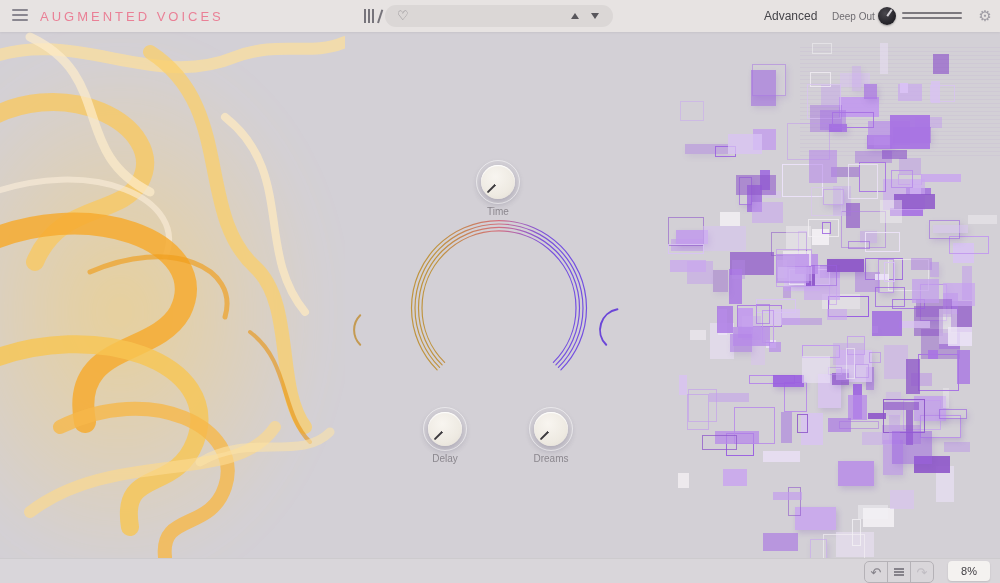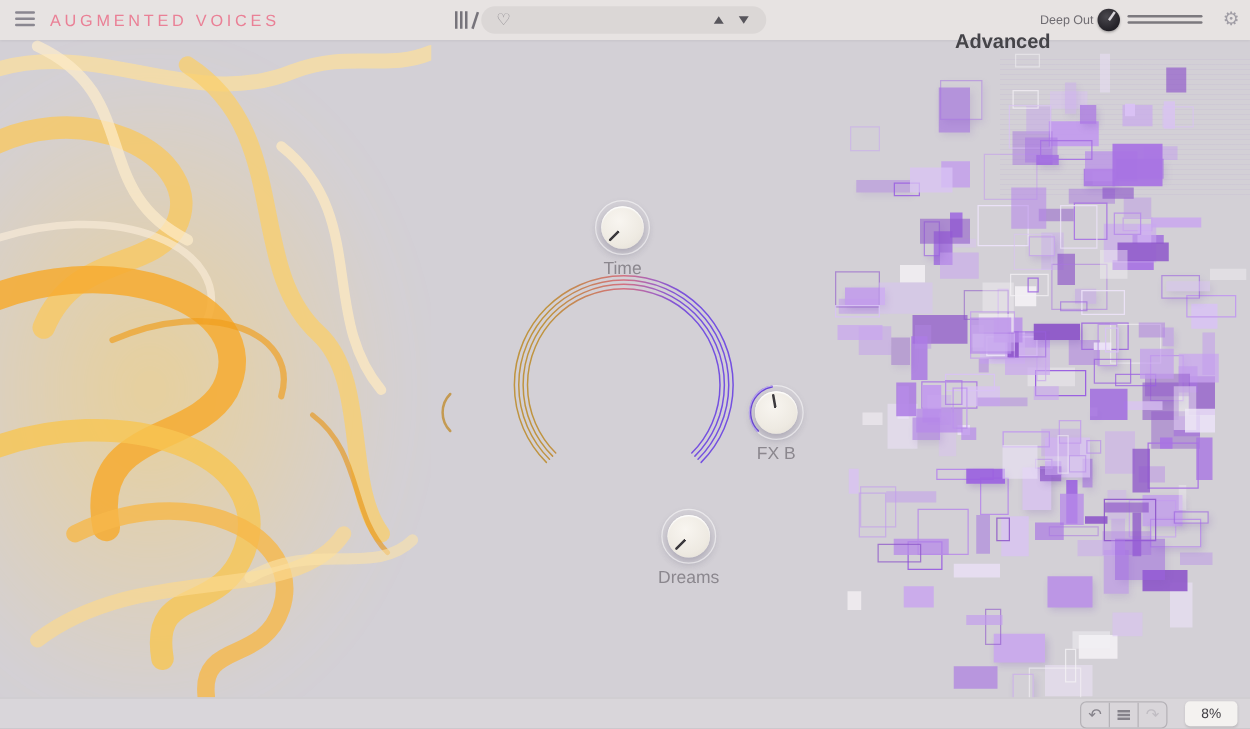--- a/index.html
+++ b/index.html
@@ -18,21 +18,21 @@
   .libicon i:nth-child(1){left:0}.libicon i:nth-child(2){left:4px}.libicon i:nth-child(3){left:8px}
   .libicon i:nth-child(4){left:13px;transform:rotate(18deg);transform-origin:bottom;}
   .presetpill{position:absolute;left:385px;top:5px;width:228px;height:22px;border-radius:11px;
               background:#dbd7d6;display:flex;align-items:center;cursor:pointer;}
   .hearticon{position:absolute;left:12px;top:3px;width:16px;height:16px;color:#8f8c90;font-size:13px;line-height:16px;}
   .hearticon::before{content:"\2661";}
   .presetname{flex:1;text-align:center;font-size:11.5px;color:#787576;}
   .tri{position:absolute;top:8px;width:0;height:0;cursor:pointer;}
   .tri.up{right:34px;border-left:4px solid transparent;border-right:4px solid transparent;border-bottom:6px solid #58565c;}
   .tri.down{right:14px;border-left:4px solid transparent;border-right:4px solid transparent;border-top:6px solid #58565c;}
-  .advanced{position:absolute;left:764px;top:25px;font-size:16px;color:#454449;cursor:pointer;font-weight:bold;}
+  .advanced{position:absolute;left:764px;top:9px;font-size:12px;color:#454449;cursor:pointer;}
   .mainoutlbl{position:absolute;left:832px;top:11px;font-size:10px;color:#6f6c71;}
   .outknob{position:absolute;left:878px;top:7px;width:18px;height:18px;border-radius:50%;cursor:pointer;
            background:radial-gradient(circle at 40% 35%,#4a484e,#232127 70%);box-shadow:0 1px 2px rgba(0,0,0,.3);}
   .outknob i{position:absolute;left:50%;bottom:50%;width:1.5px;height:8px;background:#d8d5da;
              transform-origin:50% 100%;transform:translateX(-50%) rotate(35deg);}
   .volmeter{position:absolute;left:902px;top:12px;width:60px;height:9px;cursor:pointer;}
   .volmeter i{display:block;height:2px;background:#7c797e;border-radius:1px;margin-bottom:3px;}
   .gearicon{position:absolute;left:976px;top:7px;width:18px;height:18px;color:#a09da5;
             font-size:15px;line-height:18px;text-align:center;cursor:pointer;}
   .gearicon::before{content:"\2699\FE0E";}
@@ -54,21 +54,21 @@
        border:1px solid rgba(255,255,255,.5);box-shadow:0 2px 5px rgba(100,95,120,.10);}
   .knob.small .cap{width:34px;height:34px;}
   .knob.big .cap{width:120px;height:120px;
        background:radial-gradient(circle at 44% 33%,#f9f6f1,#efebe3 60%,#e2ddd3);
        box-shadow:0 8px 16px rgba(90,85,110,.38), inset 0 2px 2px #fff;}
   .pointer{position:absolute;left:50%;bottom:50%;width:2px;height:15px;border-radius:2px;
        transform-origin:50% 100%;transform:translateX(-50%);
        background:linear-gradient(to top,transparent 4px,#3b393d 4px);}
   .knob.big .pointer{width:3px;height:52px;
        background:linear-gradient(to top,transparent 9px,#35333a 9px);}
-  .klabel{margin-top:7px;font-size:14px;color:#8b878e;}
+  .klabel{margin-top:7px;font-size:10px;color:#8b878e;}
   .knob.big .klabel{margin-top:16px;letter-spacing:.5px;color:#7d7982;}
 
   
   .bottombar{position:absolute;left:0;top:558px;width:1000px;height:25px;background:#d9d6da;
              border-top:1px solid rgba(0,0,0,.05);z-index:30;}
   .histgroup{position:absolute;left:864px;top:2px;height:20px;display:flex;
              border:1px solid #b5b2b7;border-radius:5px;overflow:hidden;}
   .histgroup .seg{width:22px;height:20px;display:flex;align-items:center;justify-content:center;cursor:pointer;}
   .histgroup .seg + .seg{border-left:1px solid #b5b2b7;}
   .undoicon::before{content:"\21B6";font-size:13px;color:#85828a;}
@@ -385,25 +385,25 @@
       <path d="M 360.2 312.8 A 21 21 0 0 1 360.2 283.2" fill="none" stroke="#c49a52" stroke-width="2" stroke-linecap="round"></path>
       <path d="M 606.2 312.8 A 21 21 0 0 1 617.4 277.3" fill="none" stroke="#6b46d8" stroke-width="2" stroke-linecap="round"></path>
     </svg>
 
     <div class="knob small" style="left:471px;top:133px;width:54px;">
       <div class="cap">
           <div class="pointer" style="transform: translateX(-50%) rotate(225deg);"></div>
         </div>
       <div class="klabel">Time</div>
     </div>
-    <div class="knob small" style="left:594px;top:281px;width:54px;">
+    <div class="knob small" style="left:418px;top:380px;width:54px;">
       <div class="cap">
-          <div class="pointer" style="transform: translateX(-50%) rotate(350deg);"></div>
-        </div>
-      <div class="klabel">FX B</div>
+          <div class="pointer" style="transform: translateX(-50%) rotate(225deg);"></div>
+        </div>
+      <div class="klabel">Delay</div>
     </div>
     <div class="knob small" style="left:524px;top:380px;width:54px;">
       <div class="cap">
           <div class="pointer" style="transform: translateX(-50%) rotate(225deg);"></div>
         </div>
       <div class="klabel">Dreams</div>
     </div>
   </div>
 
   <div class="bottombar">

